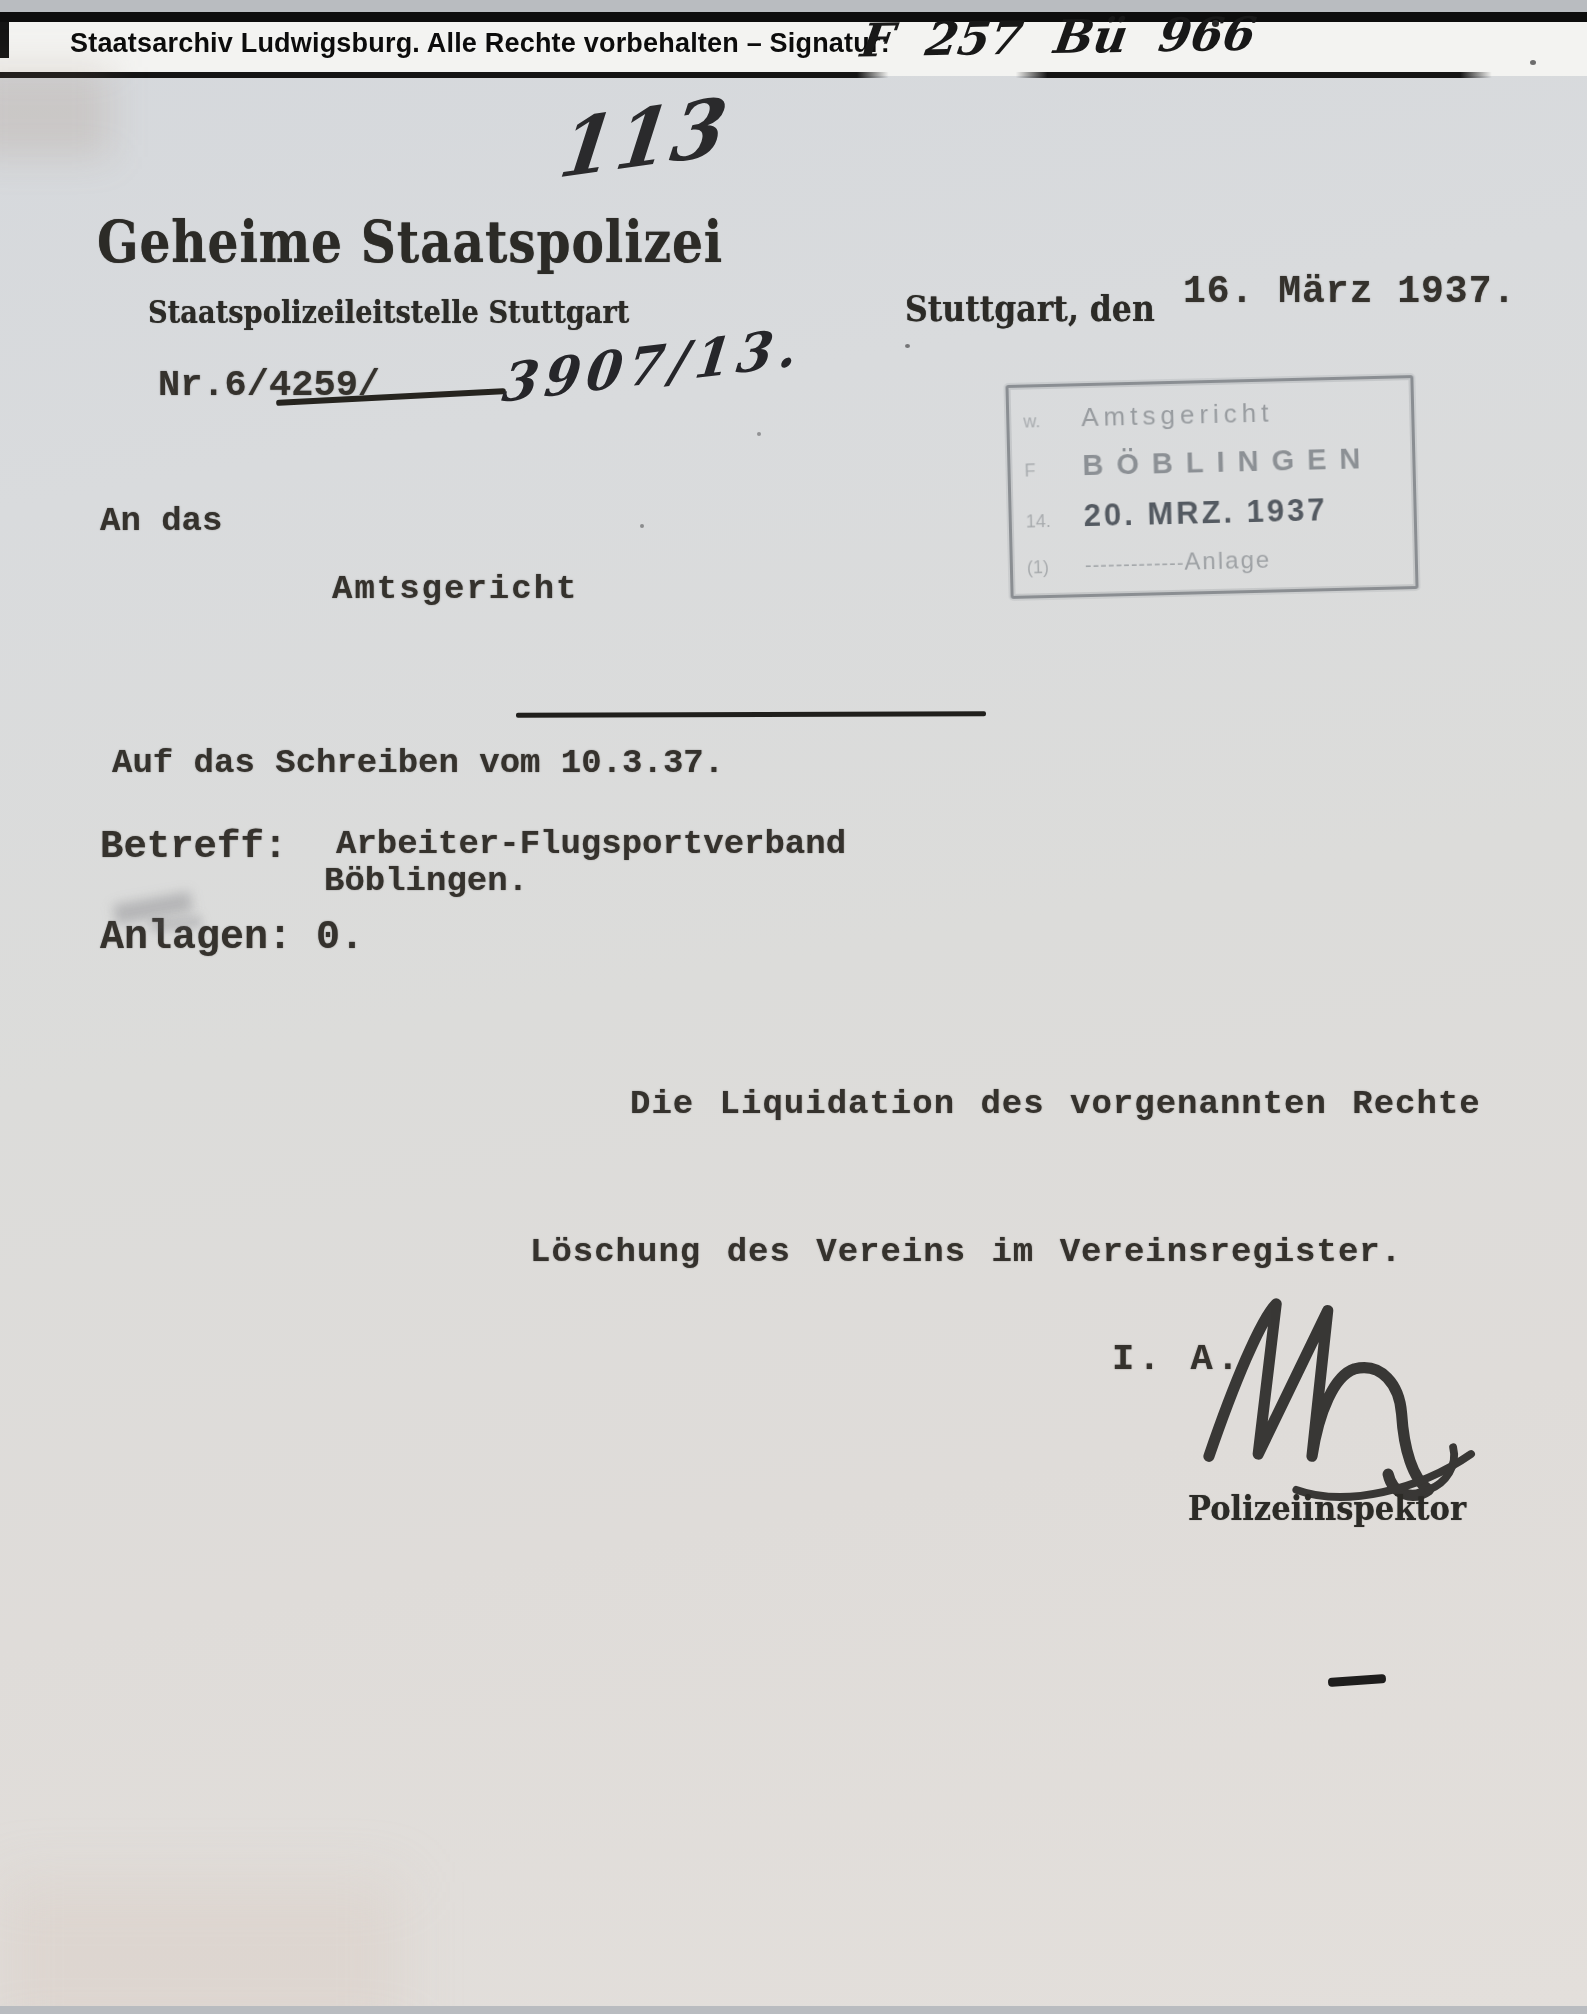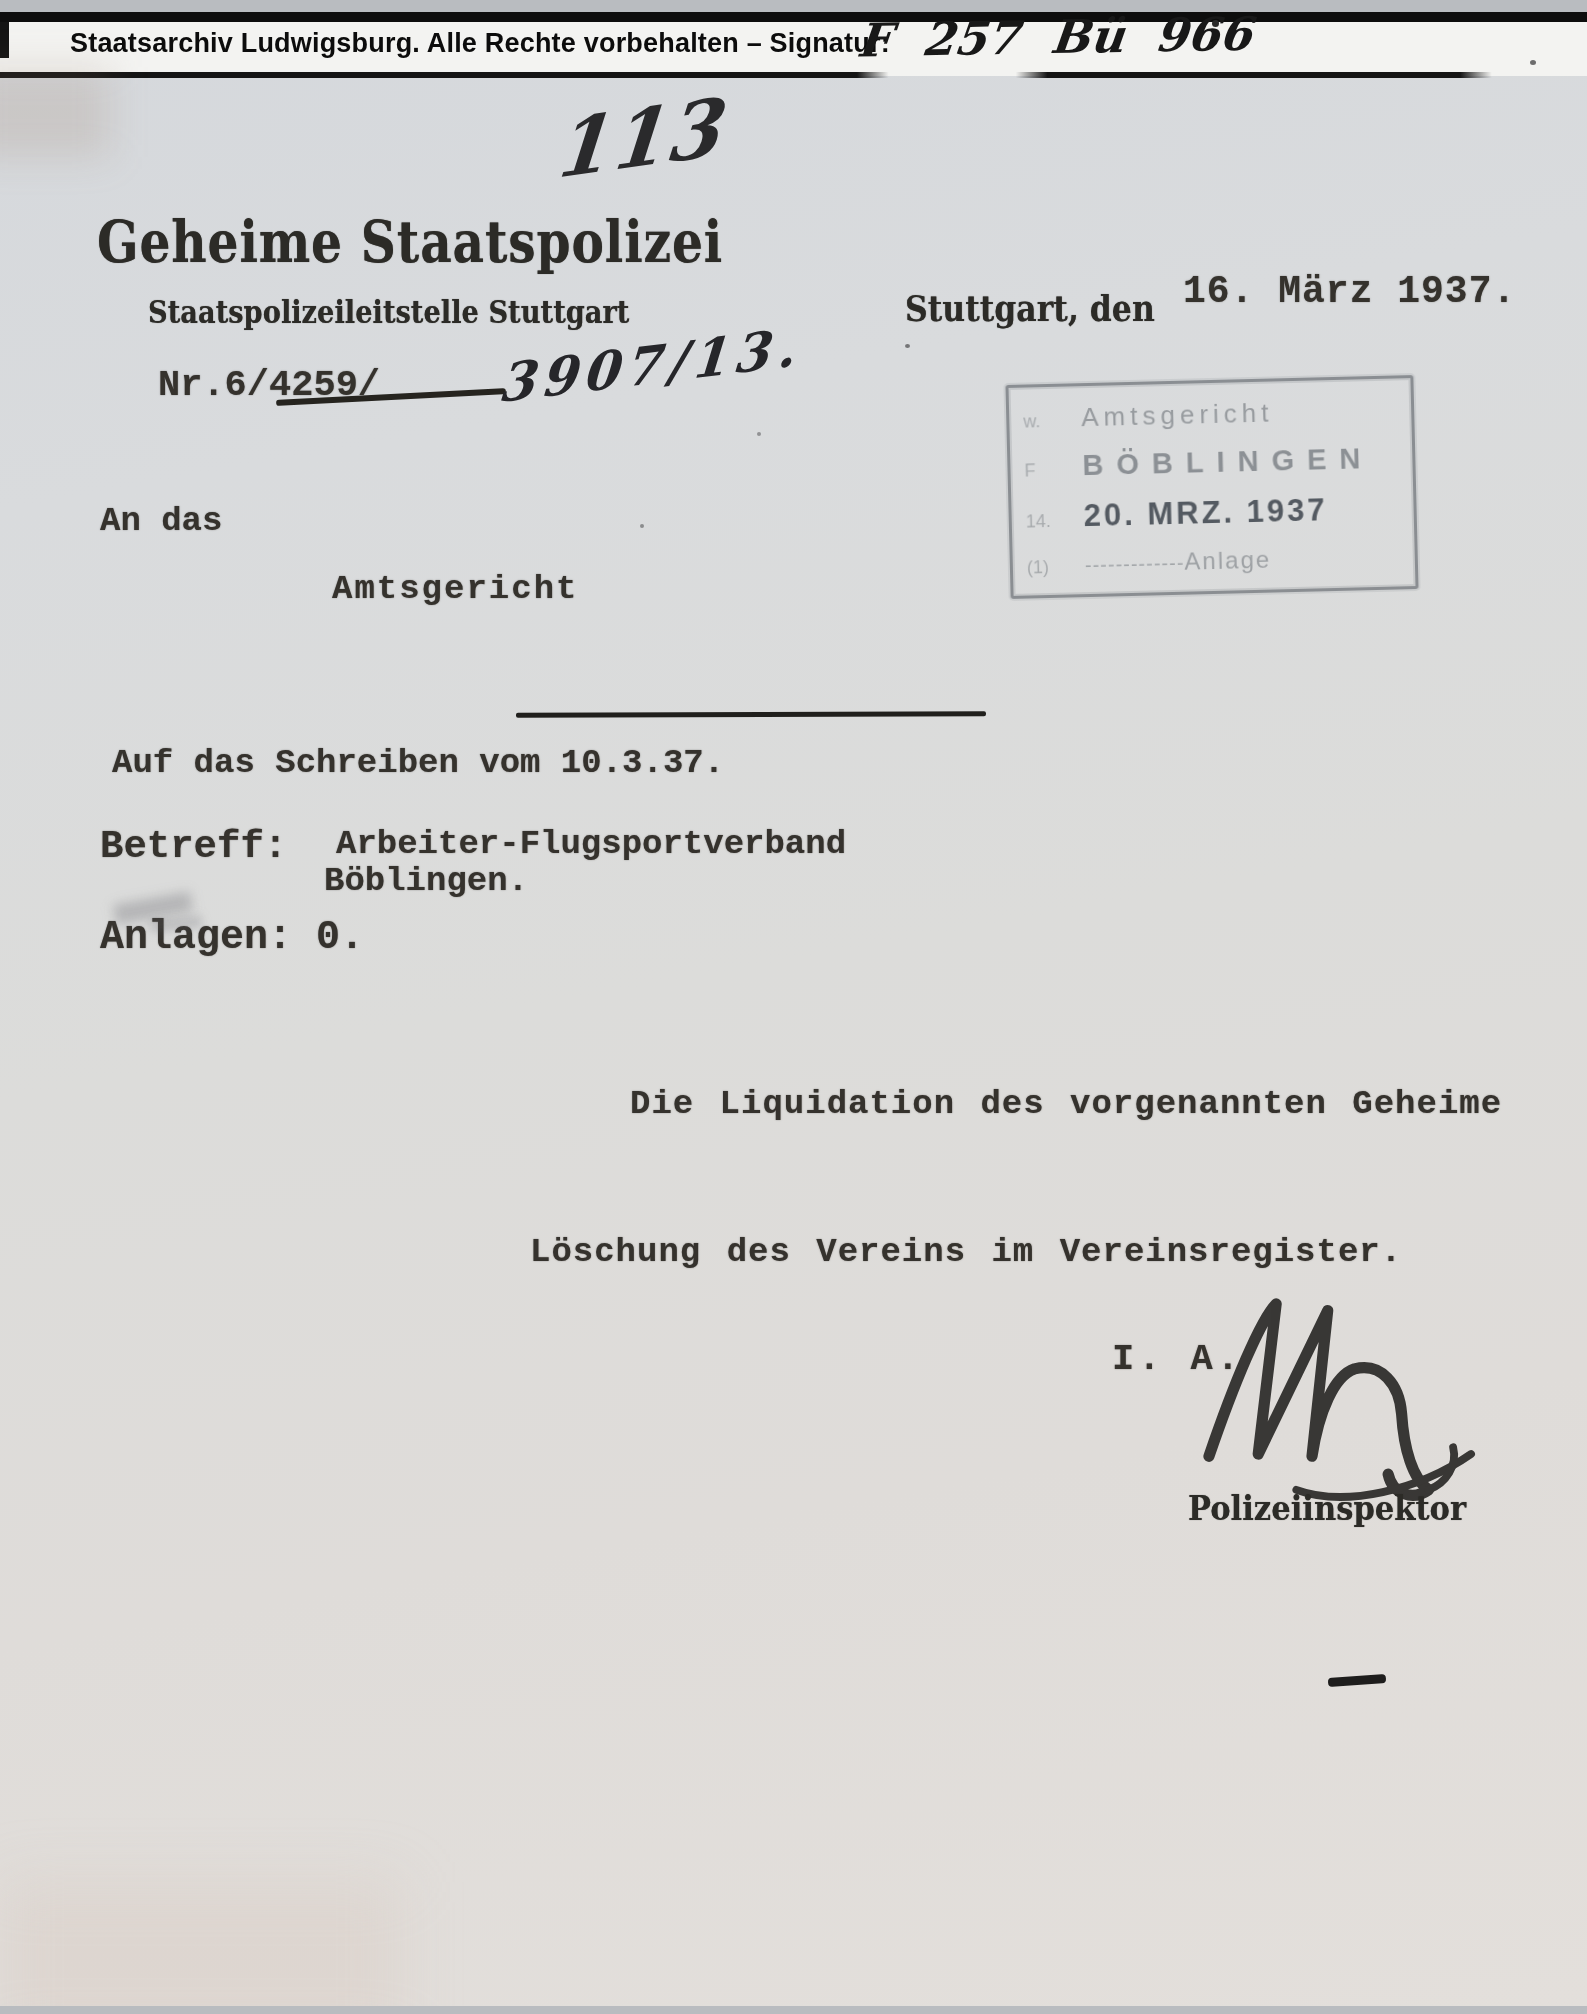--- a/index.html
+++ b/index.html
@@ -138,21 +138,21 @@
   <div class="abs mono an-das">An das</div>
   <div class="abs mono amtsgericht">Amtsgericht</div>
   <div class="abs city-underline"></div>
 
   <div class="abs mono aufdas">Auf das Schreiben vom 10.3.37.</div>
   <div class="abs mono betreff">Betreff:</div>
   <div class="abs mono subject1">Arbeiter-Flugsportverband</div>
   <div class="abs mono subject2">Böblingen.</div>
   <div class="abs mono anlagen">Anlagen: 0.</div>
 
-  <div class="abs mono b1">Die Liquidation des vorgenannten Geheime</div>
+  <div class="abs mono b1">Die Liquidation des vorgenannten Rechte</div>
   <div class="abs mono b3">Löschung des Vereins im Vereinsregister.</div>
 
   <div class="abs mono ia">I. A.</div>
   <svg class="abs sig" width="280" height="225" viewBox="0 0 250 200">
     <g fill="none" stroke="#22211f" stroke-linecap="round" stroke-linejoin="round" opacity="0.88">
       <path d="M8,148 C30,84 54,26 68,12 L52,146 L114,18 L100,148 C106,108 120,76 138,70 C162,64 178,84 180,110 C182,142 190,168 204,178 C190,188 172,182 168,164" stroke-width="10"></path>
       <path d="M86,178 C130,194 196,178 242,146" stroke-width="7"></path>
       <path d="M204,178 C220,172 230,156 226,140" stroke-width="7"></path>
     </g>
   </svg>

